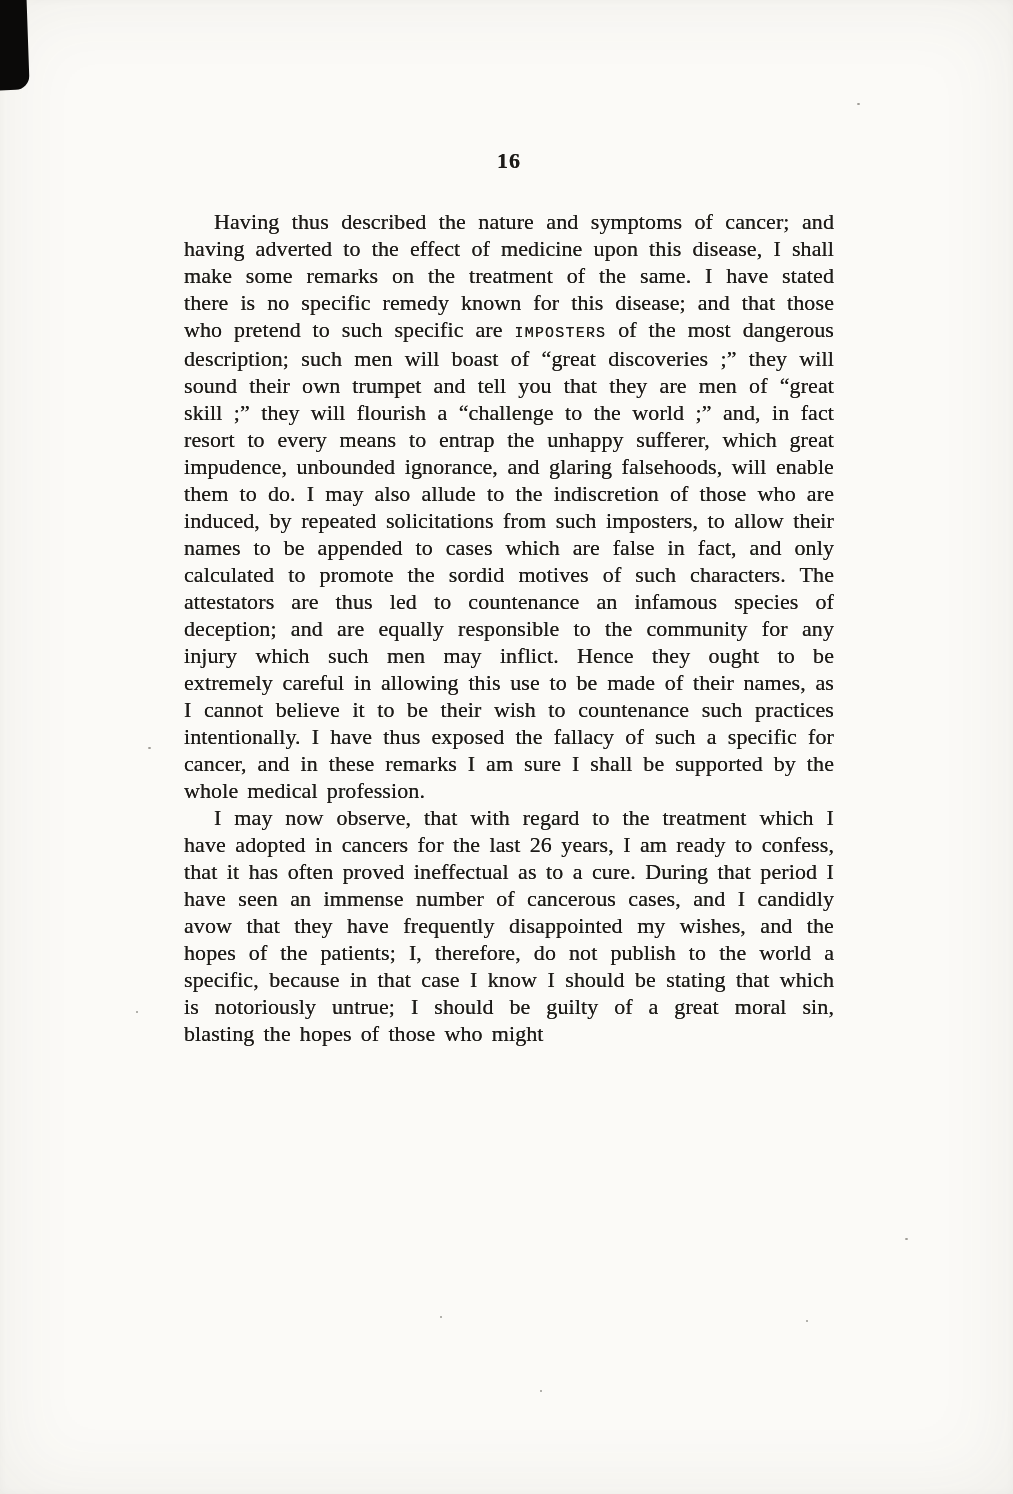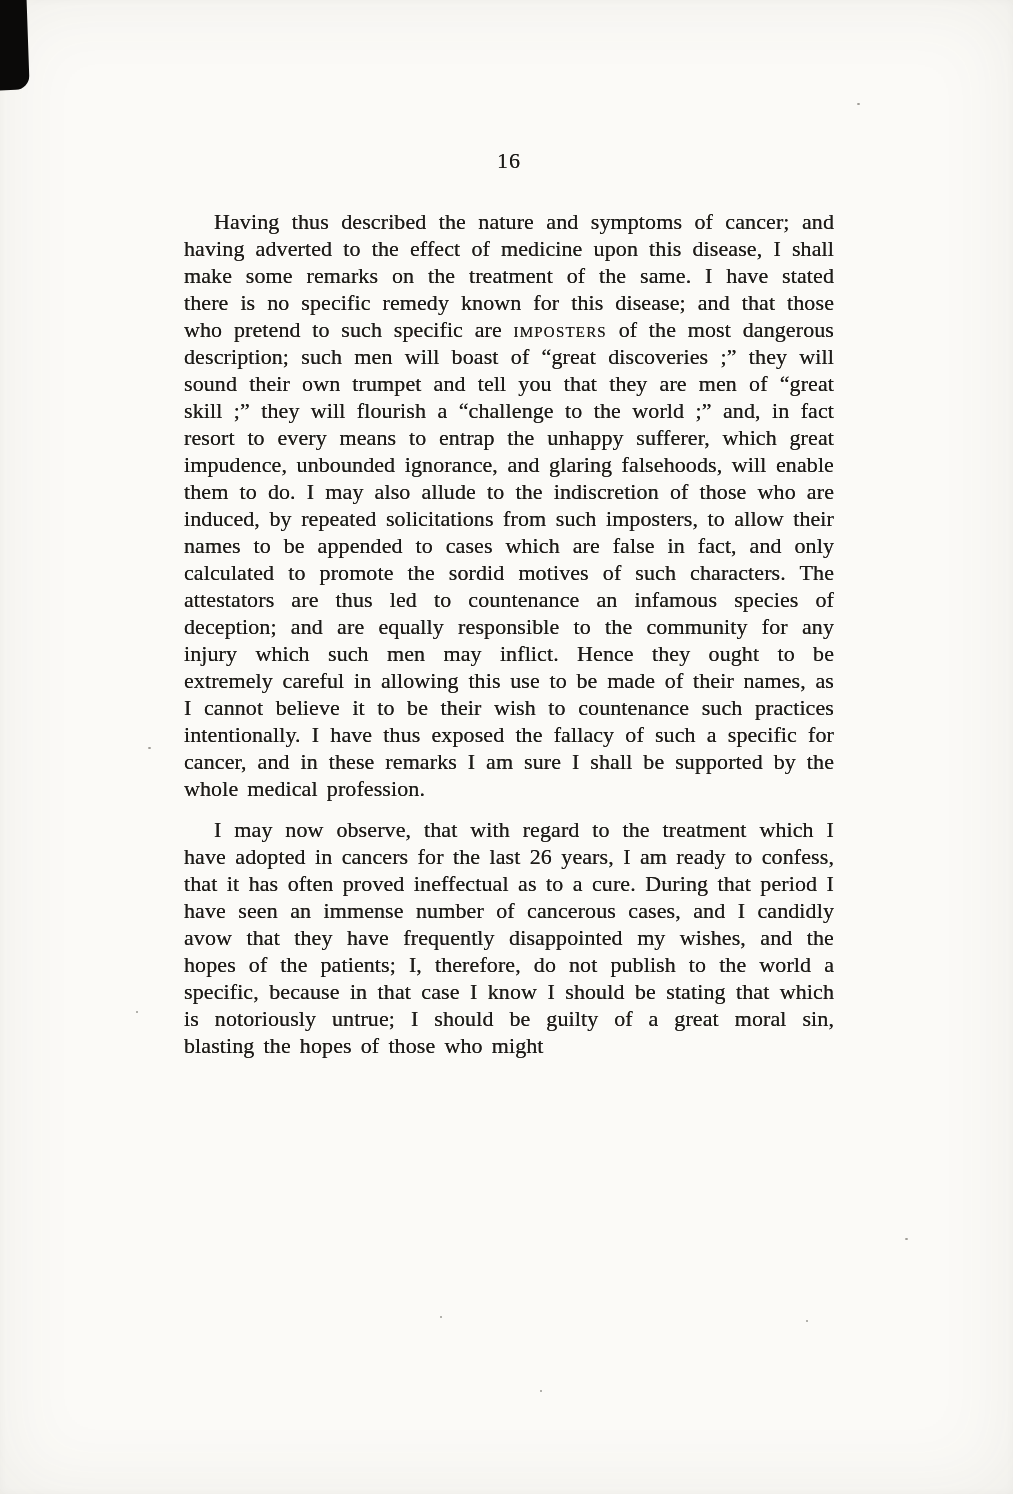--- a/index.html
+++ b/index.html
@@ -36,45 +36,46 @@
   }
   .content {
     position: absolute;
     left: 184px;
     top: 148px;
     width: 650px;
   }
   .page-number {
     text-align: center;
     font-size: 22px;
-    font-weight: normal;
+    font-weight: bold;
     letter-spacing: 1px;
     margin-bottom: 34px;
     text-shadow: 0 0 0.5px rgba(20,18,15,0.9);
   }
   .para {
     margin: 0;
     text-align: justify;
     text-indent: 30px;
     font-size: 22px;
     line-height: 27px;
     word-spacing: 3.5px;
     letter-spacing: 0.1px;
     text-shadow: 0 0 0.6px rgba(25,22,18,0.85);
     hyphens: auto;
     -webkit-hyphens: auto;
   }
   .para + .para {
-    margin-top: 14px;
+    margin-top: 0;
   }
   .italic {
   }
   .smallcaps {
     font-variant: small-caps;
     letter-spacing: 1.2px;
+    font-family: Liberation Mono, monospace;
   }
 </style>
 </head>
 <body>
 
 <div class="page">
   <div class="corner-mark"></div>
 
   <div class="speck" style="left:857px; top:103px; width:3px; height:2px;"></div>
   <div class="speck" style="left:148px; top:747px; width:3px; height:2px;"></div>

